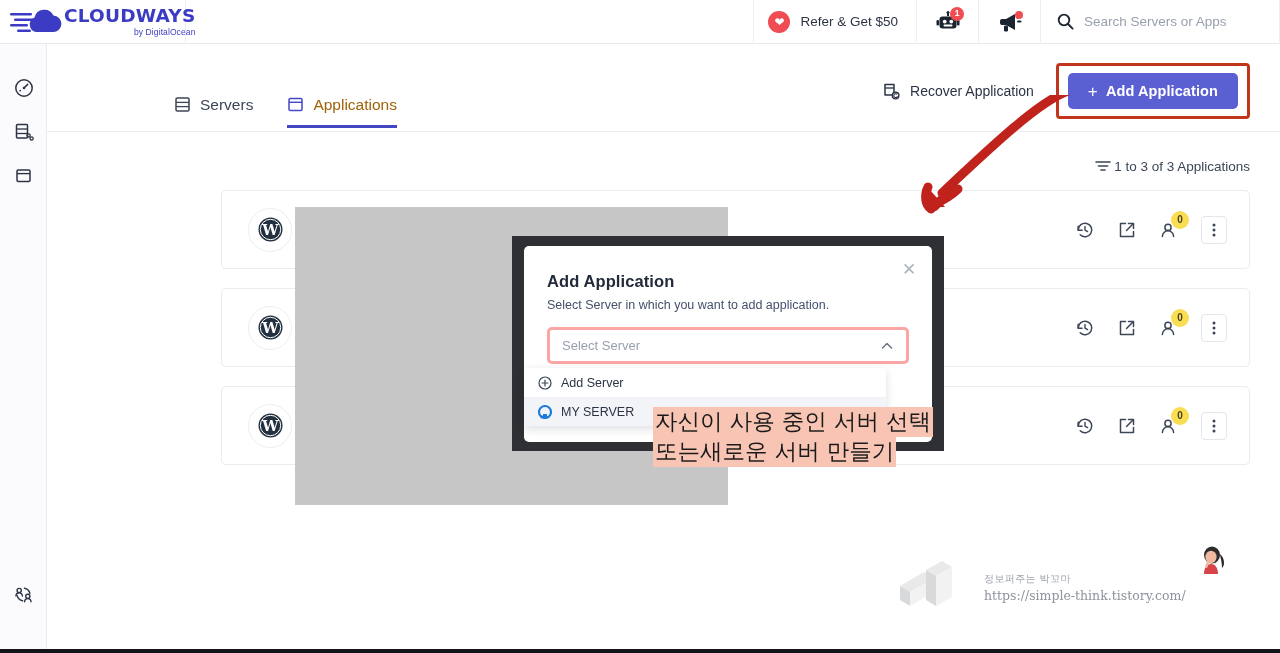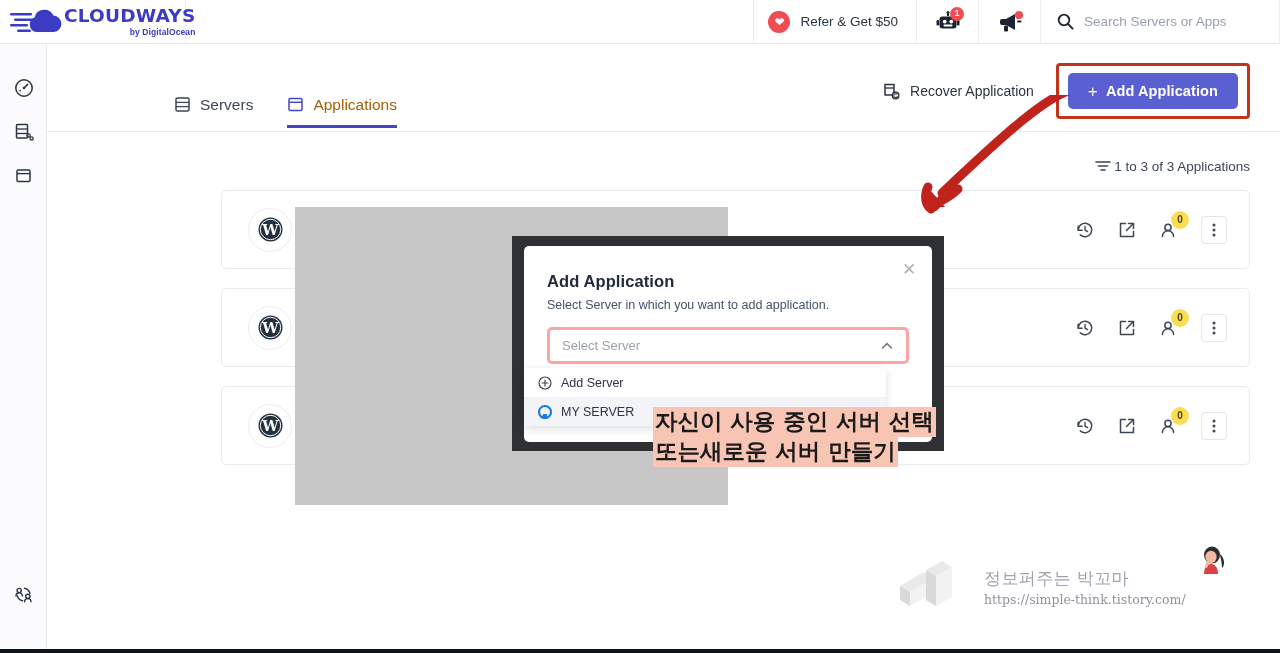--- a/index.html
+++ b/index.html
@@ -24,21 +24,21 @@
     padding-left: 10px; border-right: 1px solid #eceef2;
   }
   .logo-wrap { display: flex; align-items: center; }
   .logo-mark { width: 56px; height: 30px; flex: none; }
   .logo-text { display: flex; flex-direction: column; line-height: 1; margin-left: -2px; }
   .logo-name {
     font-size: 18.5px; font-weight: 700; color: #3b3bc4;
     letter-spacing: 0.2px; font-family: "DejaVu Sans", sans-serif;
   }
   .logo-sub {
-    font-size: 8.5px; font-weight: 700; color: #3b3bc4;
+    font-size: 8.5px; font-weight: 400; color: #3b3bc4;
     text-align: right; margin-top: 2px; letter-spacing: 0.1px;
   }
   .topbar-spacer { flex: 1 1 auto; height: 44px; }
   .topbar-right { display: flex; align-items: center; height: 44px; }
   .tb-cell {
     height: 44px; display: flex; align-items: center; justify-content: center;
     padding: 0 16px; border-left: 1px solid #eceef2; position: relative;
   }
   .refer-cell { gap: 10px; padding: 0 18px 0 14px; }
   .refer-heart {
@@ -192,32 +192,32 @@
   .do-mark {
     width: 14px; height: 14px; border-radius: 50%; flex: none;
     display: flex; align-items: center; justify-content: center;
   }
 
   
   .arrow { position: absolute; left: 900px; top: 95px; z-index: 45; pointer-events: none; }
   .kr-note {
     position: absolute; left: 653px; top: 407px; z-index: 60;
     font-family: "DejaVu Sans", sans-serif; font-size: 22.5px;
-    font-weight: 700; color: #1a1a1a; line-height: 1.33;
+    font-weight: 400; color: #1a1a1a; line-height: 1.33;
   }
   .kr-note span { background: #f8c5b4; padding: 0 2px; display: inline-block; }
 
   
   .watermark {
     position: absolute; left: 950px; top: 552px; display: flex;
     align-items: center; gap: 8px; z-index: 45;
   }
   .wm-text { display: flex; flex-direction: column; gap: 2px; }
   .wm-name {
-    font-size: 17px; color: #9ea3ad; font-family: "DejaVu Sans", sans-serif;
+    font-size: 10px; color: #9ea3ad; font-family: "DejaVu Sans", sans-serif;
     letter-spacing: 0.4px;
   }
   .wm-url {
     font-size: 12.5px; color: #8e939d; font-family: "DejaVu Serif", serif;
   }
   .wm-person { width: 34px; height: 32px; flex: none; }
 </style>
 </head>
 <body>
 

